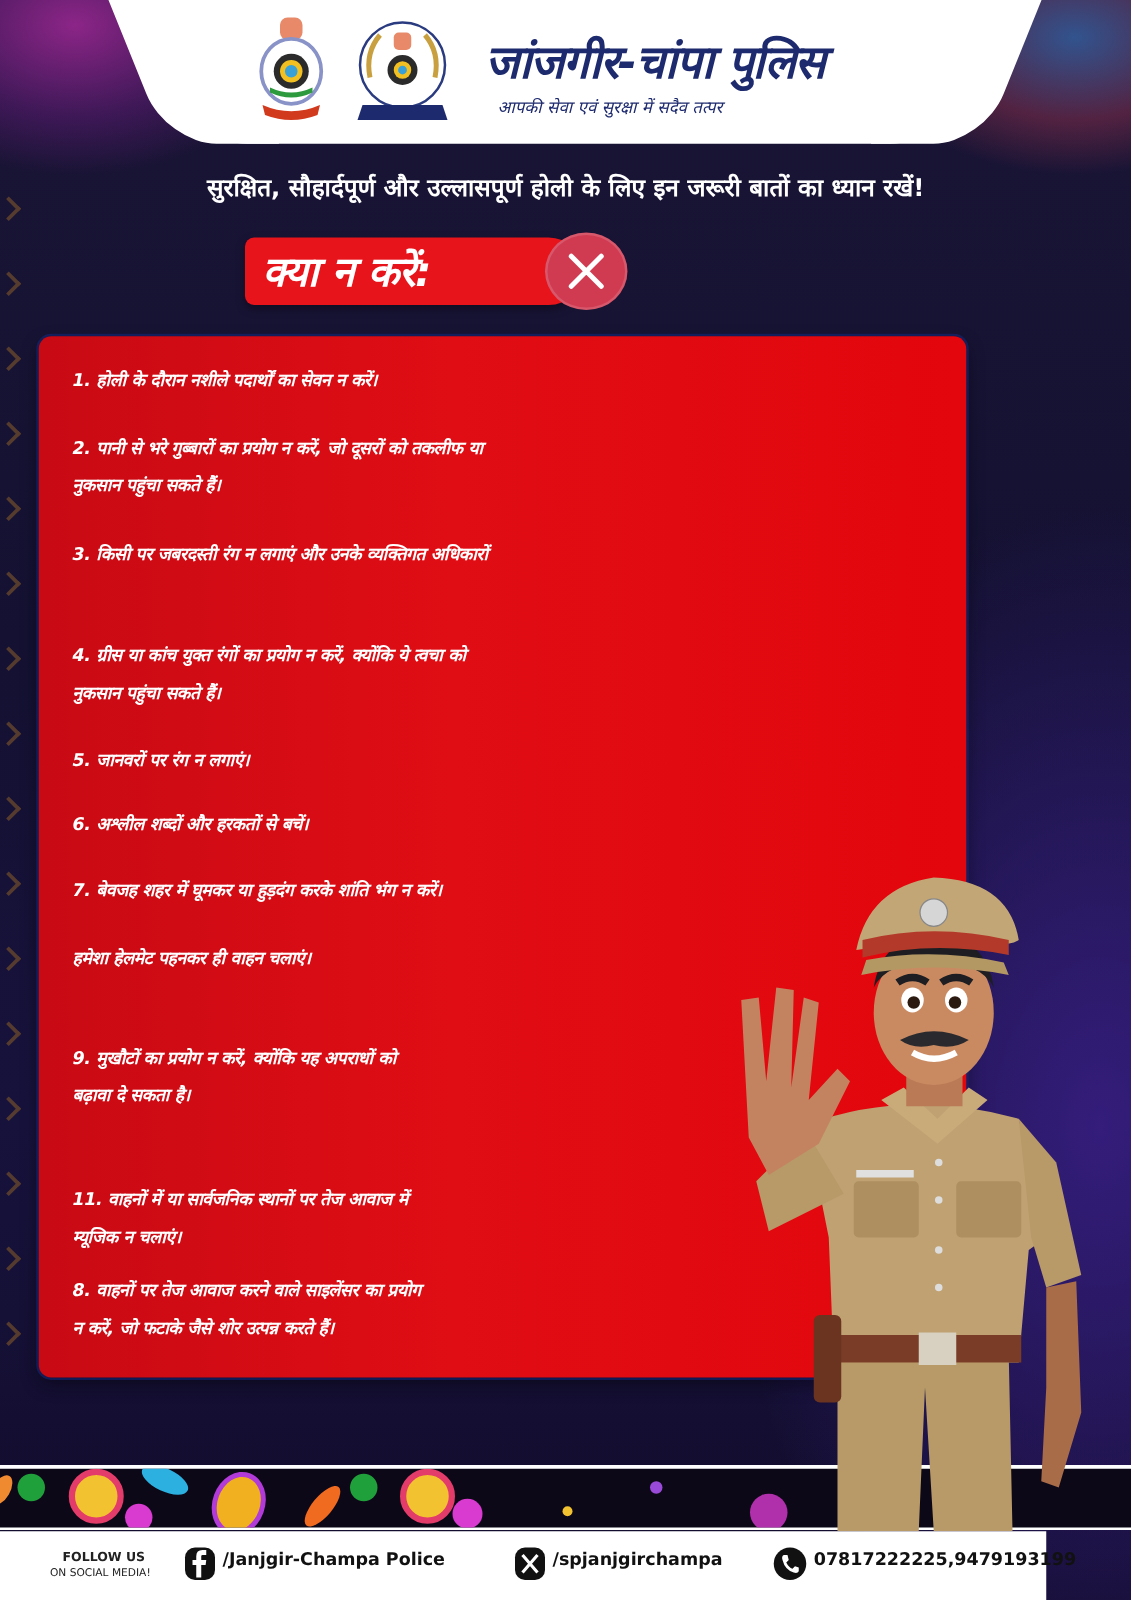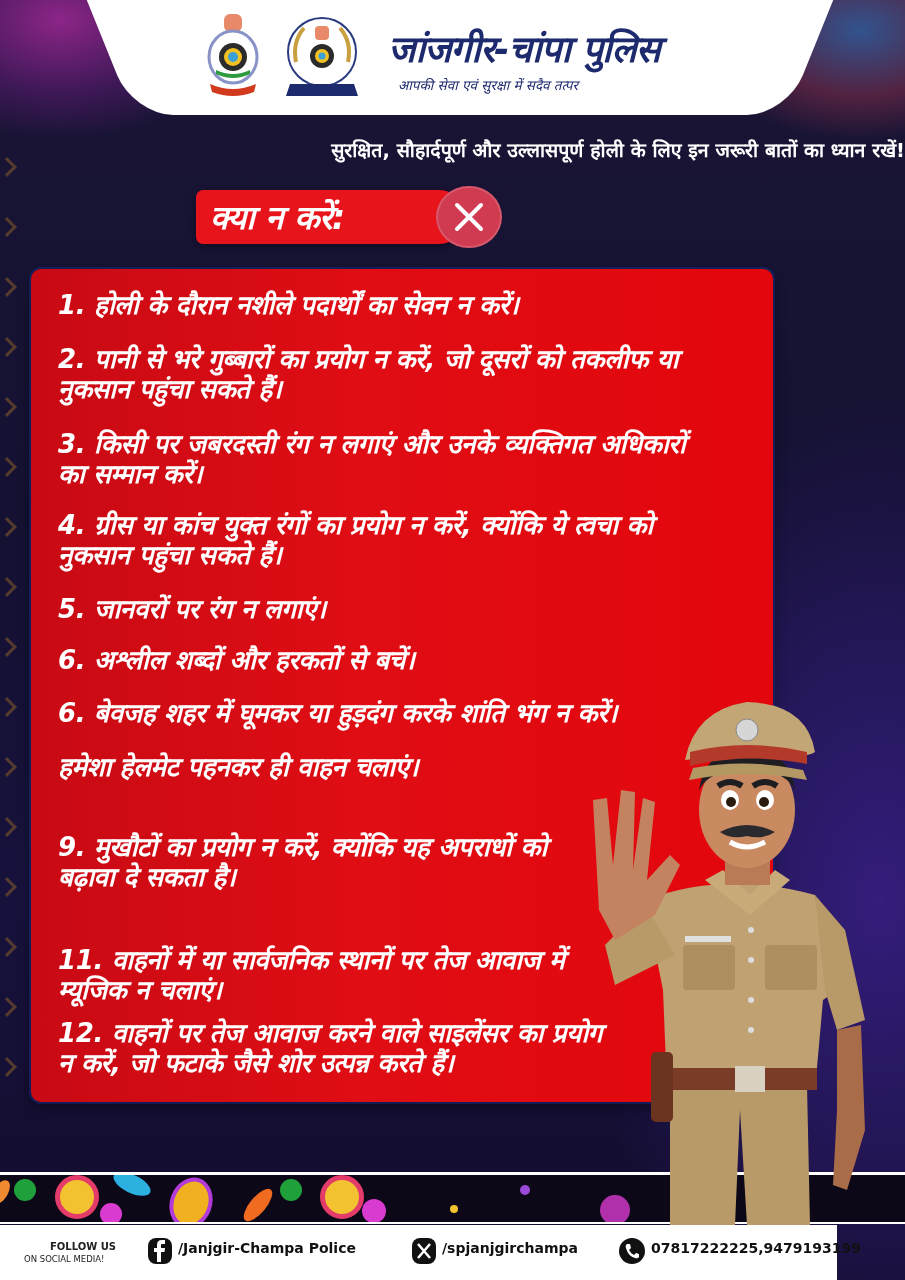--- a/index.html
+++ b/index.html
@@ -27,44 +27,44 @@
   .header-skew-left { position: absolute; left: 110px; top: 0; width: 90px; height: 115px; background:#fff; transform: skewX(22deg); border-bottom-left-radius: 40px; }
   .header-skew-right { position: absolute; left: 720px; top: 0; width: 90px; height: 115px; background:#fff; transform: skewX(-22deg); border-bottom-right-radius: 40px; }
 
   .emblem { position: absolute; border-radius: 50%; }
   .emblem-cg { left: 204px; top: 12px; width: 58px; height: 84px; }
   .emblem-dist { left: 282px; top: 12px; width: 80px; height: 88px; }
 
   .brand-title { position: absolute; left: 388px; top: 22px; font-family: "DejaVu Sans", sans-serif; font-weight: bold; font-size: 37px; color: #1e2a6e; letter-spacing: -1px; font-style: italic; white-space: nowrap; }
   .brand-tagline { position: absolute; left: 398px; top: 76px; font-size: 13.5px; color: #1e2a6e; white-space: nowrap; font-style: italic; }
 
-  .subheading { position: absolute; left: 0; width: 905px; top: 136px; text-align: right; color: #ffffff; font-weight: bold; font-size: 19.5px; white-space: nowrap; }
+  .subheading { position: absolute; left: 0; width: 905px; top: 136px; text-align: center; color: #ffffff; font-weight: bold; font-size: 19.5px; white-space: nowrap; }
 
   .dont-pill {
     position: absolute; left: 196px; top: 190px; width: 270px; height: 54px;
     background: #e8141b; border-radius: 8px 30px 30px 8px; box-shadow: 0 3px 8px rgba(0,0,0,.35);
   }
   .dont-label { position: absolute; left: 210px; top: 194px; color: #fff; font-weight: bold; font-style: italic; font-size: 33px; white-space: nowrap; letter-spacing: -0.5px; }
   .dont-x { position: absolute; left: 436px; top: 186px; width: 66px; height: 62px; border-radius: 50%; background: #d03b52; box-shadow: inset 0 0 0 2px rgba(255,255,255,.15); }
 
   .list-card {
     position: absolute; left: 31px; top: 269px; width: 742px; height: 833px;
     background: linear-gradient(90deg, #c80a14 0%, #e00d14 45%, #e3060c 100%);
     border-radius: 10px; box-shadow: 0 0 0 2px rgba(20,40,120,0.6), 0 6px 14px rgba(0,0,0,.4);
   }
-  .item { position: absolute; left: 58px; width: 560px; color: #fff; font-weight: bold; font-style: italic; font-size: 26px; line-height: 30px; letter-spacing: -0.3px; }
+  .item { position: absolute; left: 58px; width: 560px; color: #fff; font-weight: bold; font-style: italic; font-size: 14px; line-height: 30px; letter-spacing: -0.3px; }
 
   
   .holi-strip { position: absolute; left: 0; top: 1172px; width: 905px; height: 52px; background: #0d0818; border-top: 3px solid #ffffff; border-bottom: 2px solid #ffffff; overflow: hidden; }
   .blob { position: absolute; border-radius: 50%; }
 
   
   .footer { position: absolute; left: 0; top: 1225px; width: 837px; height: 55px; background: #ffffff; }
   .follow-1 { position: absolute; left: 50px; top: 16px; font-weight: bold; font-size: 10px; color: #222; white-space: nowrap; }
-  .follow-2 { position: absolute; left: 24px; top: 29px; font-size: 8.5px; color: #222; white-space: nowrap; }
+  .follow-2 { position: absolute; left: 40px; top: 29px; font-size: 8.5px; color: #222; white-space: nowrap; }
   .sicon { position: absolute; top: 13px; width: 24px; height: 26px; background: #111; border-radius: 8px; color: #fff; text-align: center; font-weight: bold; }
   .stext { position: absolute; top: 15px; font-weight: bold; font-size: 14px; color: #111; white-space: nowrap; }
 
   
   .officer { position: absolute; left: 575px; top: 690px; width: 300px; height: 535px; }
 </style>
 </head>
 <body>
 
 <div class="poster">
@@ -134,48 +134,47 @@
 
   <div class="item" style="top:290px; width:640px;">
     <div>1. होली के दौरान नशीले पदार्थों का सेवन न करें।</div>
   </div>
   <div class="item" style="top:344px; width:680px;">
     <div>2. पानी से भरे गुब्बारों का प्रयोग न करें, जो दूसरों को तकलीफ या</div>
     <div>नुकसान पहुंचा सकते हैं।</div>
   </div>
   <div class="item" style="top:429px; width:700px;">
     <div>3. किसी पर जबरदस्ती रंग न लगाएं और उनके व्यक्तिगत अधिकारों</div>
-    <div>का सम्मान करें।</div>
   </div>
   <div class="item" style="top:510px; width:680px;">
     <div>4. ग्रीस या कांच युक्त रंगों का प्रयोग न करें, क्योंकि ये त्वचा को</div>
     <div>नुकसान पहुंचा सकते हैं।</div>
   </div>
   <div class="item" style="top:594px;">
     <div>5. जानवरों पर रंग न लगाएं।</div>
   </div>
   <div class="item" style="top:645px;">
     <div>6. अश्लील शब्दों और हरकतों से बचें।</div>
   </div>
   <div class="item" style="top:698px; width:640px;">
-    <div>6. बेवजह शहर में घूमकर या हुड़दंग करके शांति भंग न करें।</div>
+    <div>7. बेवजह शहर में घूमकर या हुड़दंग करके शांति भंग न करें।</div>
   </div>
   <div class="item" style="top:752px;">
     <div>हमेशा हेलमेट पहनकर ही वाहन चलाएं।</div>
   </div>
   <div class="item" style="top:832px;">
     <div>9. मुखौटों का प्रयोग न करें, क्योंकि यह अपराधों को</div>
     <div>बढ़ावा दे सकता है।</div>
   </div>
   <div class="item" style="top:945px;">
     <div>11. वाहनों में या सार्वजनिक स्थानों पर तेज आवाज में</div>
     <div>म्यूजिक न चलाएं।</div>
   </div>
   <div class="item" style="top:1018px; width:600px;">
-    <div>12. वाहनों पर तेज आवाज करने वाले साइलेंसर का प्रयोग</div>
+    <div>8. वाहनों पर तेज आवाज करने वाले साइलेंसर का प्रयोग</div>
     <div>न करें, जो फटाके जैसे शोर उत्पन्न करते हैं।</div>
   </div>
 
   <div class="holi-strip">
     <div class="blob" style="left:-6px;top:4px;width:14px;height:26px;background:#f08a30;transform:rotate(30deg)"></div>
     <div class="blob" style="left:14px;top:4px;width:22px;height:22px;background:#1fa03a"></div>
     <div class="blob" style="left:55px;top:0px;width:44px;height:44px;background:#f3c230;border:5px solid #e43c6a"></div>
     <div class="blob" style="left:100px;top:28px;width:22px;height:22px;background:#d93ad0"></div>
     <div class="blob" style="left:112px;top:0px;width:40px;height:18px;background:#2bb0e0;transform:rotate(25deg)"></div>
     <div class="blob" style="left:170px;top:2px;width:42px;height:52px;background:#f0b020;border:4px solid #b13ad8;transform:rotate(20deg)"></div>

